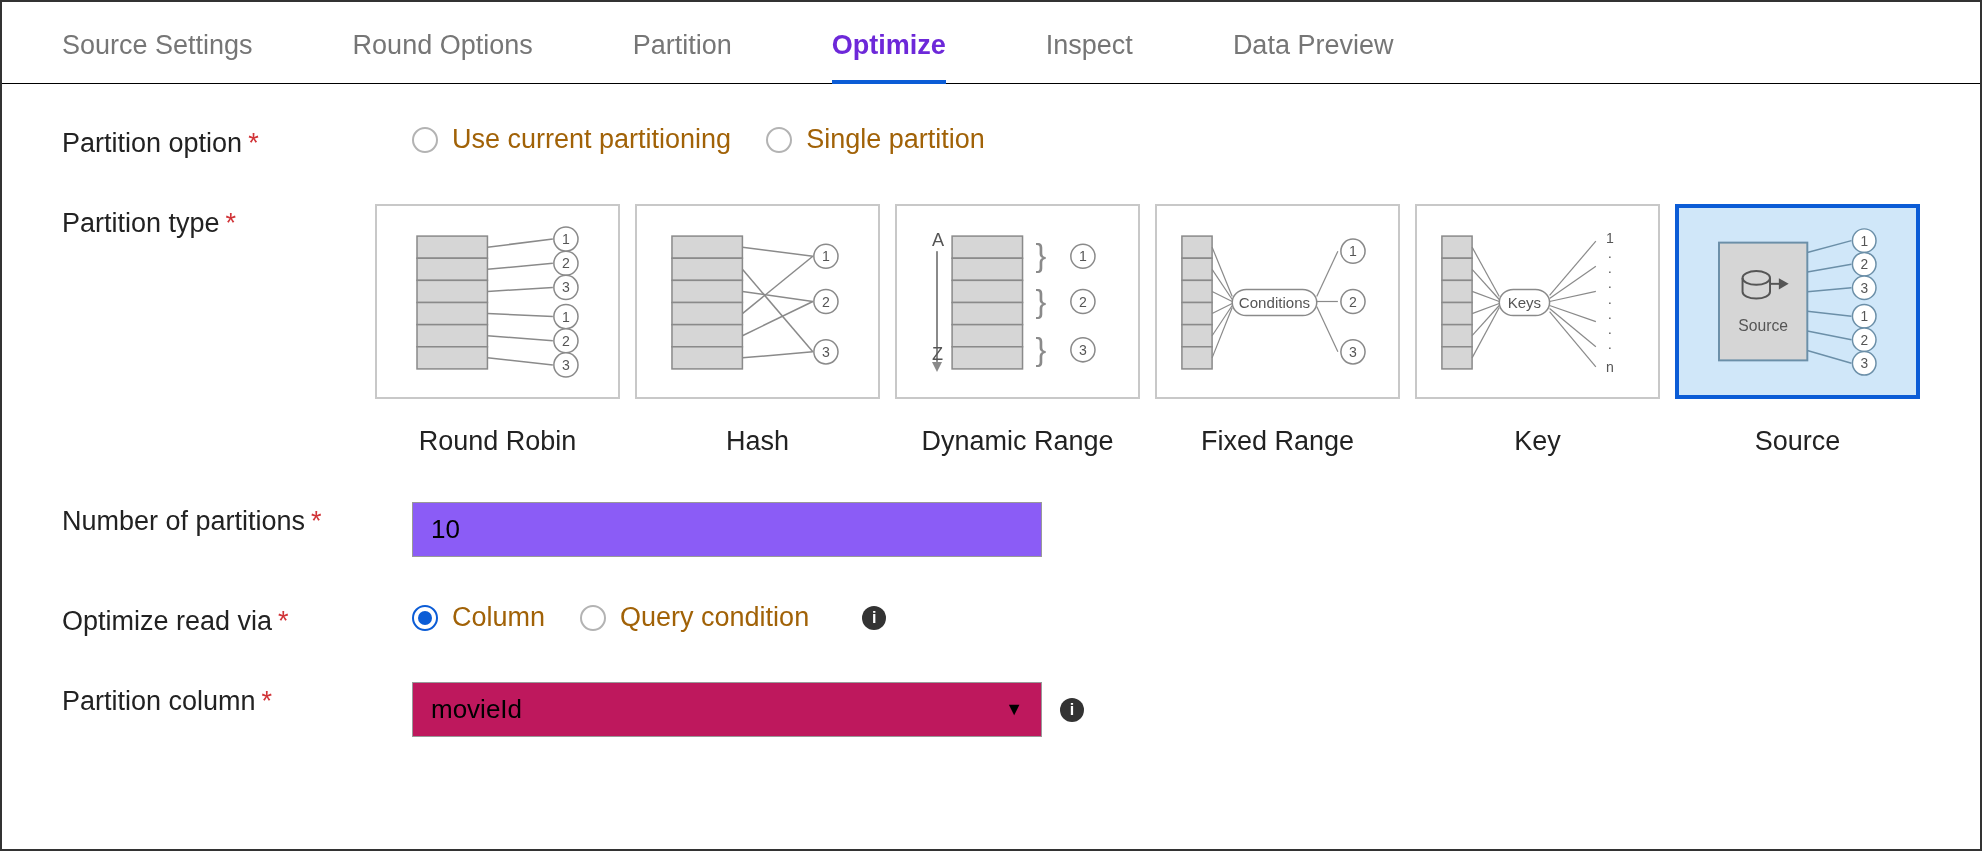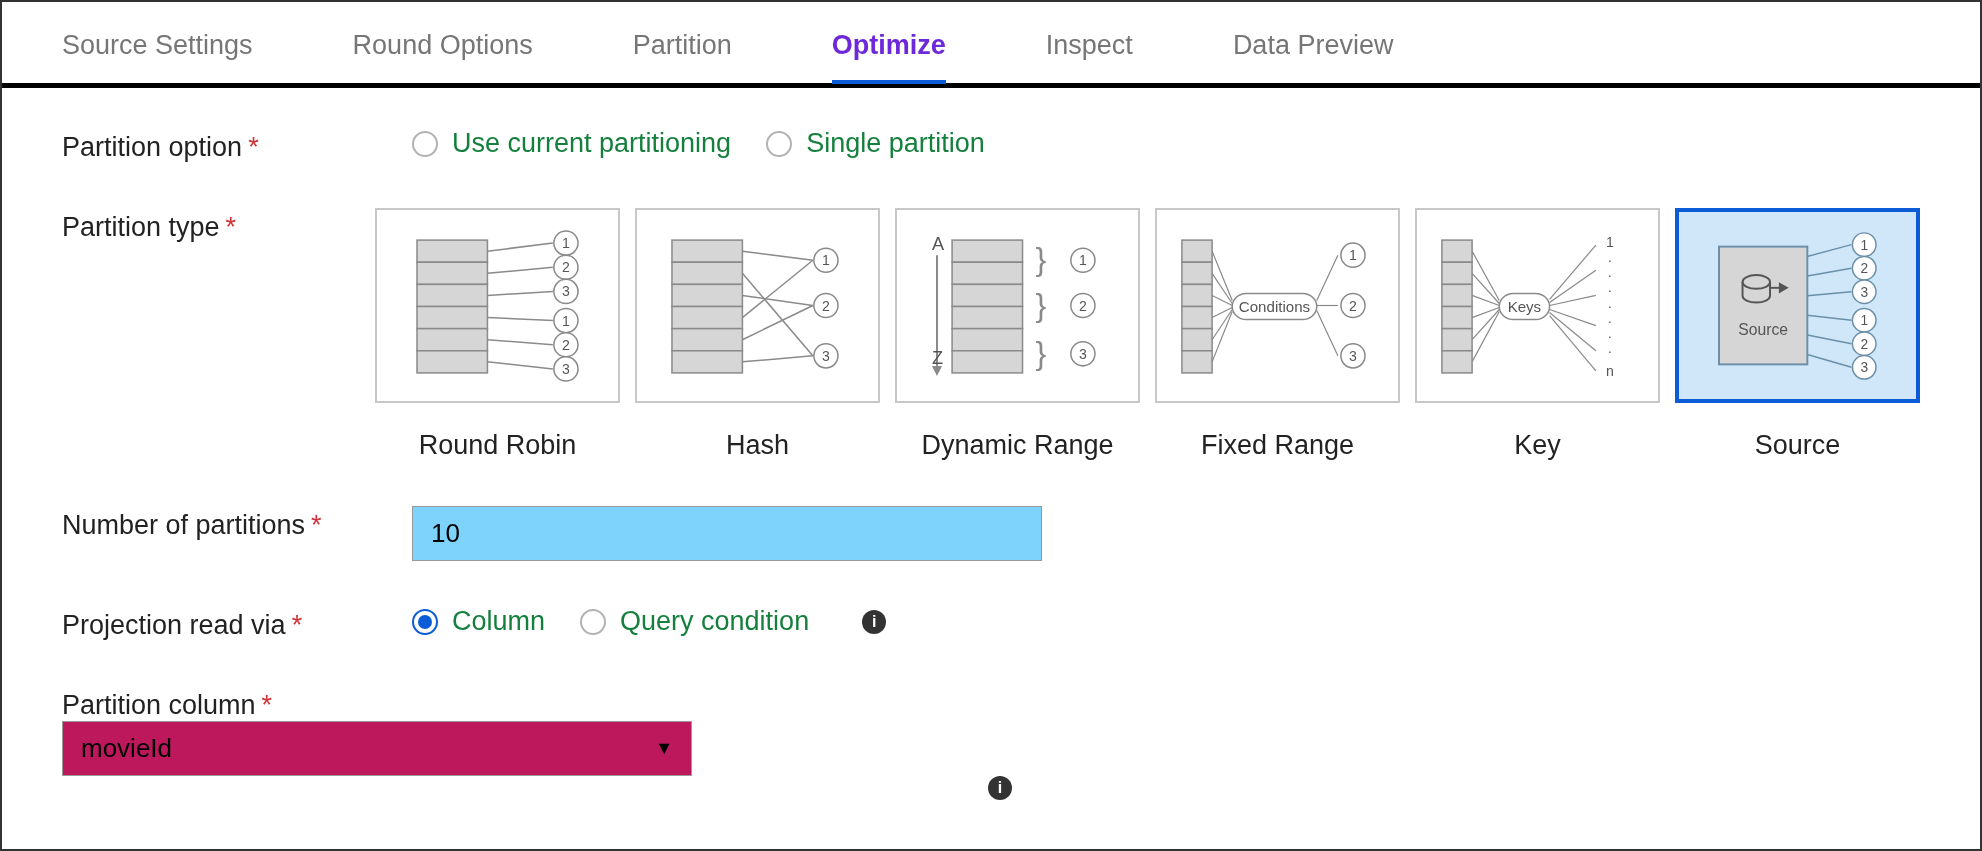--- a/index.html
+++ b/index.html
@@ -8,21 +8,21 @@
   background: #fff;
   border: 2px solid #333;
   width: 1982px;
   height: 851px;
   overflow: hidden;
 }
 .tabs {
   display: flex;
   gap: 0;
   padding: 18px 60px 0 60px;
-  border-bottom: 5px solid #000000;
+  border-bottom: 1px solid #000000;
 }
 .tab {
   font-size: 27px;
   color: #767676;
   padding: 10px 0 22px 0;
   margin-right: 100px;
   cursor: pointer;
   position: relative;
 }
 .tab.active {
@@ -53,21 +53,21 @@
 .req { color: #d13438; margin-left: 6px; }
 .controls {
   display: flex;
   align-items: center;
   gap: 35px;
 }
 .radio {
   display: inline-flex;
   align-items: center;
   font-size: 27px;
-  color: #15803d;
+  color: #a16207;
   cursor: pointer;
 }
 .radio .r-outer {
   width: 26px; height: 26px;
   border: 2px solid #b3b3b3;
   border-radius: 50%;
   margin-right: 14px;
   display: flex; align-items: center; justify-content: center;
 }
 .radio.selected .r-outer {
@@ -106,21 +106,21 @@
   font-size: 27px;
   color: #222;
   margin-top: 27px;
 }
 .text-input {
   font-size: 26px;
   padding: 18px 18px;
   border: 1px solid #999;
   width: 630px;
   height: 55px;
-  background: #7dd3fc;
+  background: #8b5cf6;
 }
 .select {
   font-size: 26px;
   padding: 10px 18px;
   border: 1px solid #999;
   width: 630px;
   height: 55px;
   background: #be185d;
   display: flex;
   align-items: center;
@@ -424,40 +424,40 @@
 
   <div class="row">
     <div class="label">
       <span>Number of partitions</span><span class="req">*</span>
     </div>
     <input class="text-input" value="10" style="">
   </div>
 
   <div class="row">
     <div class="label">
-      <span>Projection read via</span><span class="req">*</span>
+      <span>Optimize read via</span><span class="req">*</span>
     </div>
     <div class="controls">
       <label class="radio selected">
         <span class="r-outer">
             <span class="r-inner"></span>
           </span>
         <span>Column</span>
       </label>
       <label class="radio">
         <span class="r-outer">
             <span class="r-inner"></span>
           </span>
         <span>Query condition</span>
       </label>
       <span class="info-icon">i</span>
     </div>
   </div>
 
-  <div class="row" style="margin-bottom:0;flex-direction:column;">
+  <div class="row" style="margin-bottom:0;">
     <div class="label">
       <span>Partition column</span><span class="req">*</span>
     </div>
     <div class="select">
       <span>movieId</span>
       <span class="chev">▼</span>
     </div>
     <span class="info-icon" style="align-self:center;">i</span>
   </div>
 

